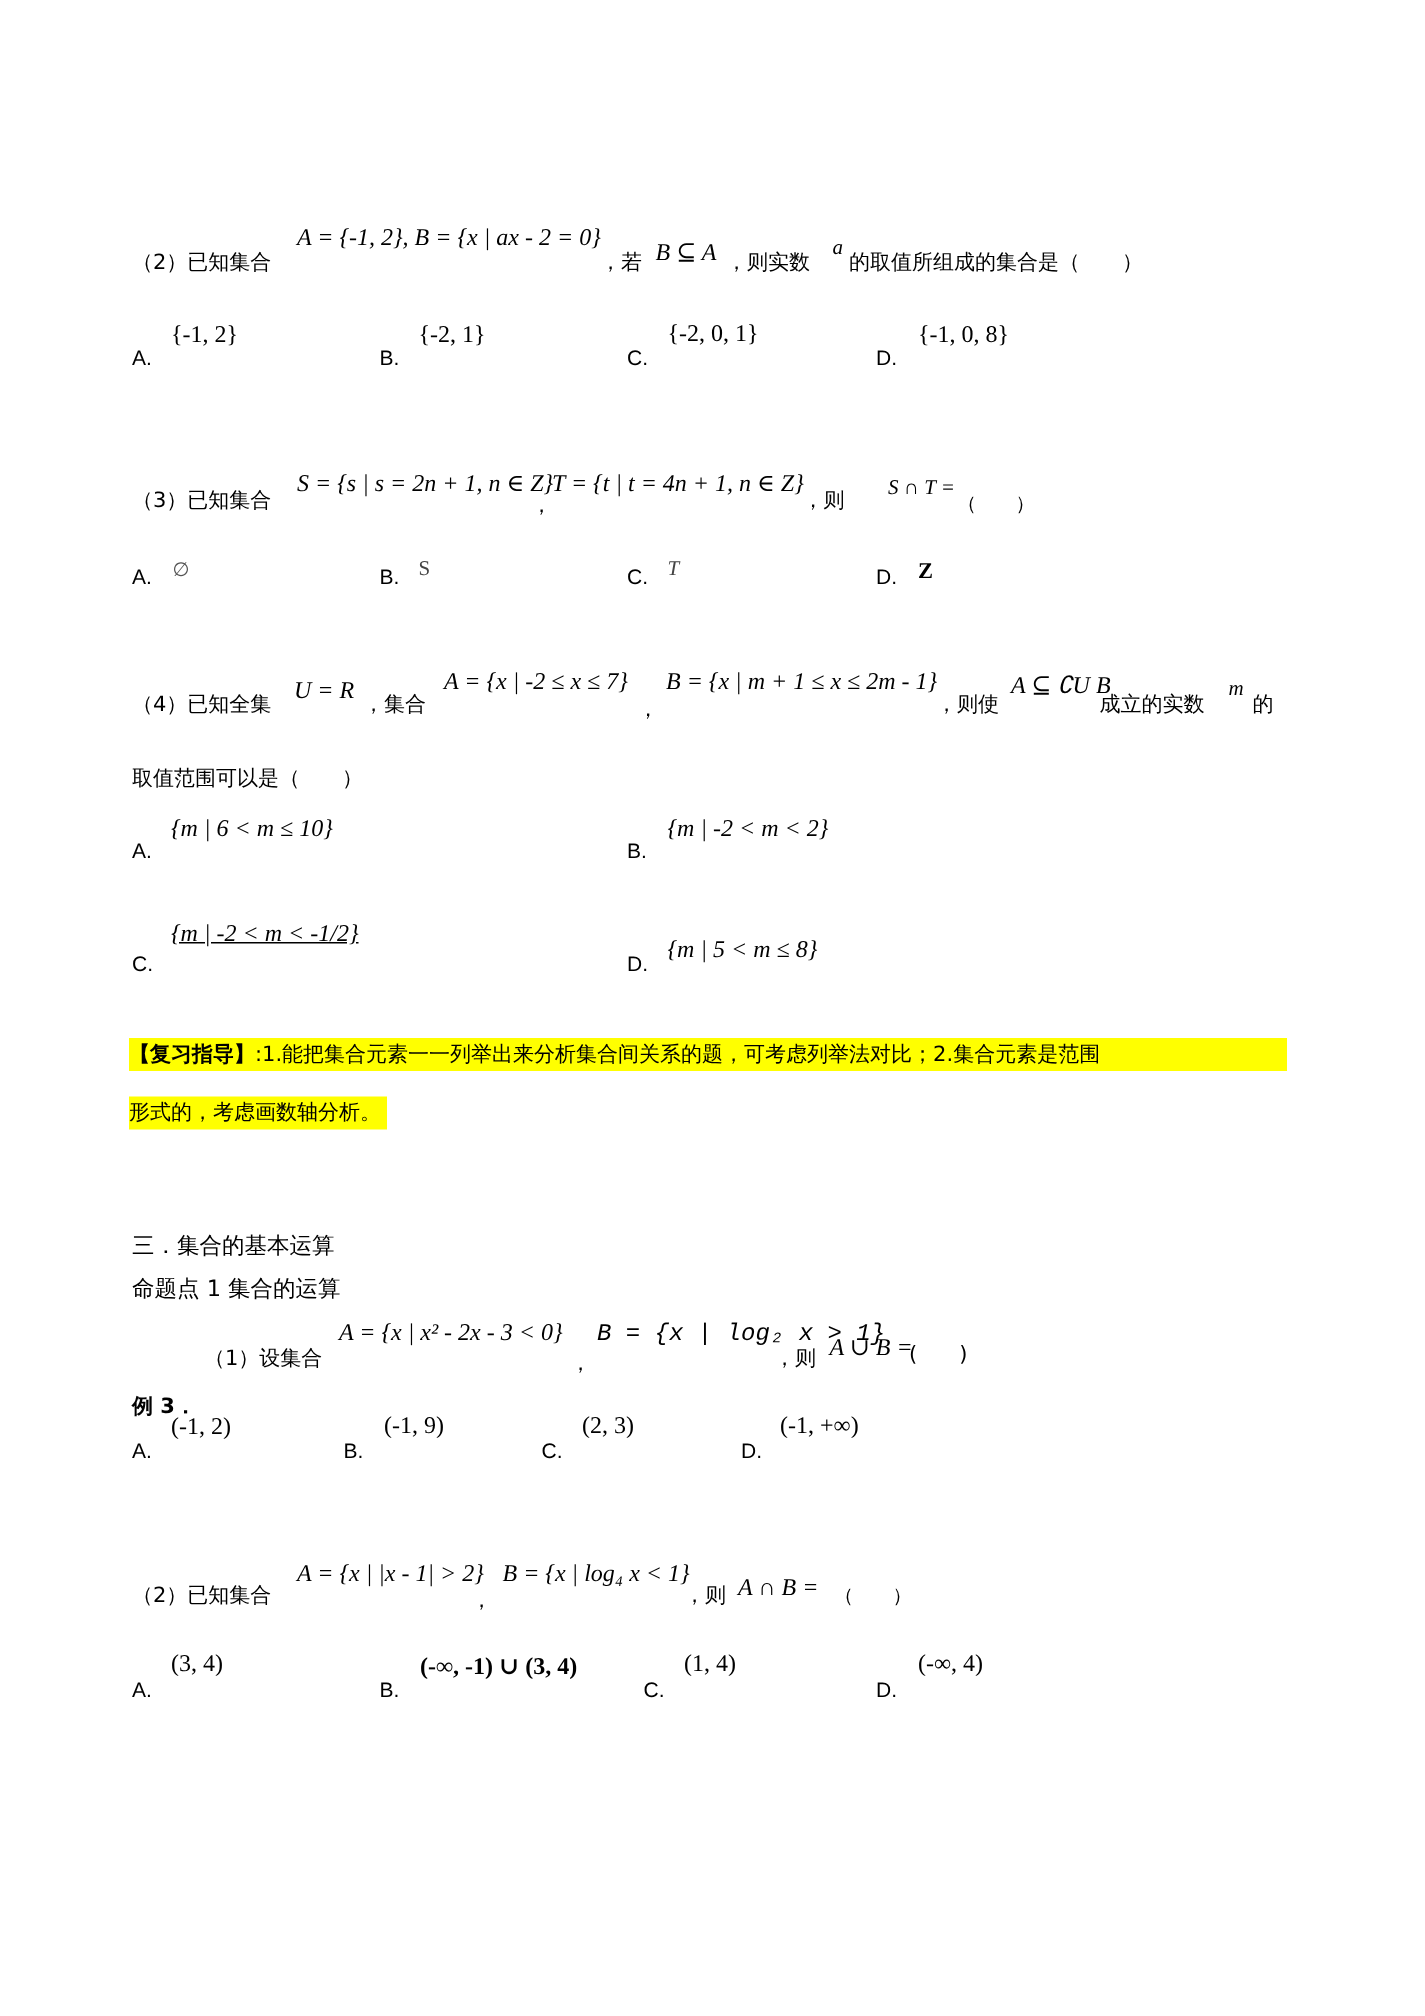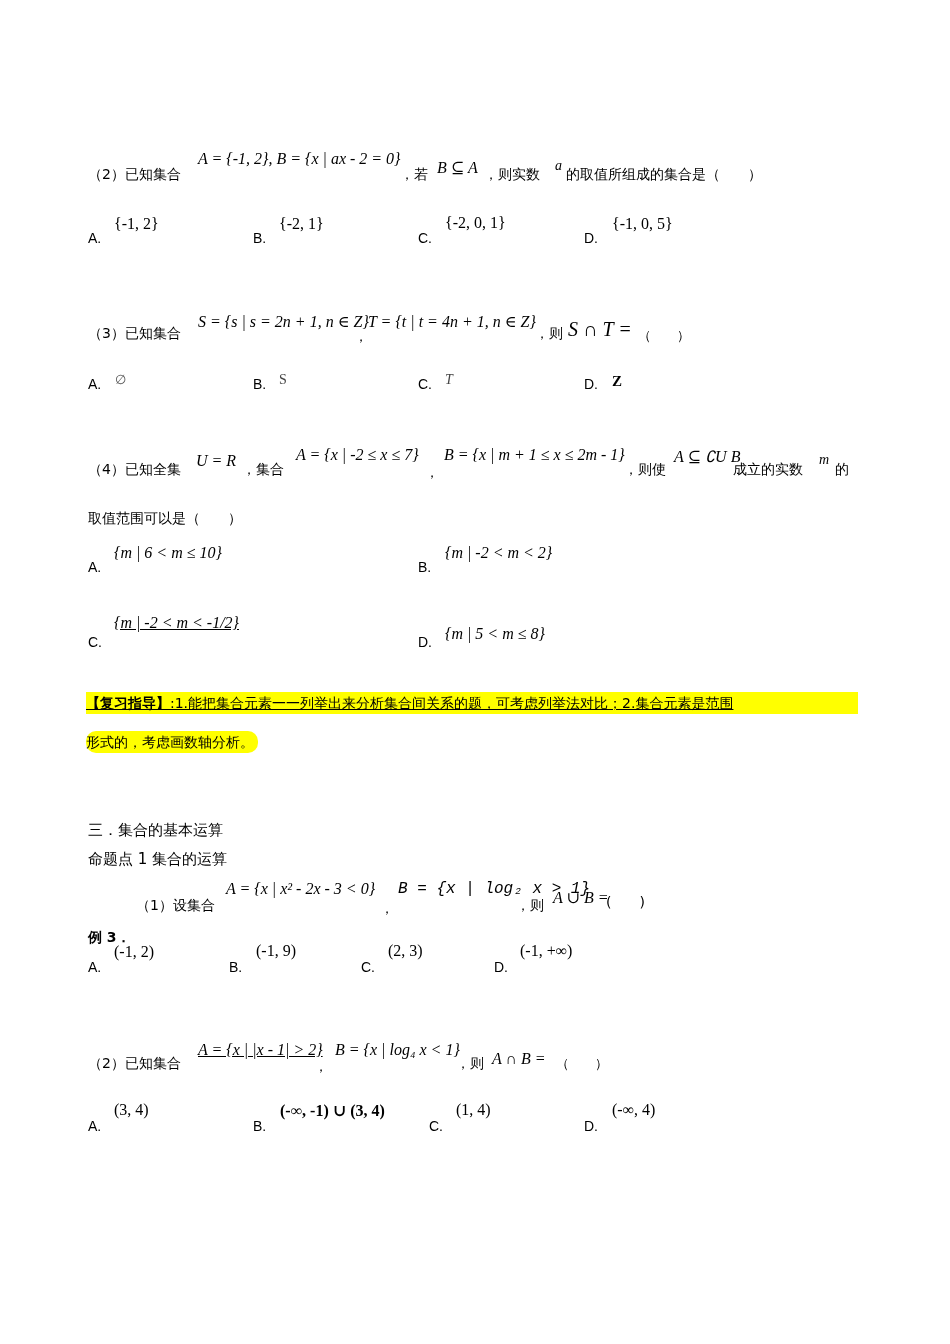--- a/index.html
+++ b/index.html
@@ -26,30 +26,30 @@
   <span class="abs m" style="left:555px;top:158px;font-size:14px;">a</span>
   <span class="abs cn" style="left:566px;top:166px;">的取值所组成的集合是（　　）</span>
 
   <span class="abs lbl" style="left:88px;top:230px;">A.</span>
   <span class="abs mu" style="left:114px;top:215px;">{-1, 2}</span>
   <span class="abs lbl" style="left:253px;top:230px;">B.</span>
   <span class="abs mu" style="left:279px;top:215px;">{-2, 1}</span>
   <span class="abs lbl" style="left:418px;top:230px;">C.</span>
   <span class="abs mu" style="left:445px;top:214px;">{-2, 0, 1}</span>
   <span class="abs lbl" style="left:584px;top:230px;">D.</span>
-  <span class="abs mu" style="left:612px;top:215px;">{-1, 0, 5}</span>
+  <span class="abs mu" style="left:612px;top:215px;">{-1, 0, 8}</span>
 </div>
 
 <div>
   <span class="abs cn" style="left:88px;top:325px;">（3）已知集合</span>
   <span class="abs m" style="left:198px;top:312px;">S = {s | s = 2n + 1, n ∈ Z}</span>
   <span class="abs cn" style="left:354px;top:328px;">，</span>
   <span class="abs m" style="left:368px;top:312px;">T = {t | t = 4n + 1, n ∈ Z}</span>
   <span class="abs cn" style="left:535px;top:325px;">，则</span>
-  <span class="abs m" style="left:568px;top:318px;font-size:20px;">S ∩ T =</span>
+  <span class="abs m" style="left:592px;top:318px;font-size:14px;">S ∩ T =</span>
   <span class="abs cn" style="left:638px;top:327px;font-size:13px;">（　　）</span>
 
   <span class="abs lbl" style="left:88px;top:376px;">A.</span>
   <span class="abs mu" style="left:115px;top:372px;font-size:13px;color:#555;">∅</span>
   <span class="abs lbl" style="left:253px;top:376px;">B.</span>
   <span class="abs mu" style="left:279px;top:372px;font-size:14px;color:#444;">S</span>
   <span class="abs lbl" style="left:418px;top:376px;">C.</span>
   <span class="abs m" style="left:445px;top:372px;font-size:14px;color:#444;">T</span>
   <span class="abs lbl" style="left:584px;top:376px;">D.</span>
   <span class="abs mu b" style="left:612px;top:373px;font-size:15px;">Z</span>
@@ -73,24 +73,24 @@
   <span class="abs m" style="left:114px;top:544px;">{m | 6 &lt; m ≤ 10}</span>
   <span class="abs lbl" style="left:418px;top:559px;">B.</span>
   <span class="abs m" style="left:445px;top:544px;">{m | -2 &lt; m &lt; 2}</span>
   <span class="abs lbl" style="left:88px;top:634px;">C.</span>
   <span class="abs m" style="left:114px;top:614px;text-decoration:underline;">{m | -2 &lt; m &lt; -1/2}</span>
   <span class="abs lbl" style="left:418px;top:634px;">D.</span>
   <span class="abs m" style="left:445px;top:625px;">{m | 5 &lt; m ≤ 8}</span>
 </div>
 
 <div>
-  <div class="abs cn hl" style="left:86px;top:692px;width:772px;height:22px;line-height:22px;text-decoration:underline;">
+  <div class="abs cn hl" style="left:86px;top:692px;width:772px;height:22px;line-height:22px;">
     <span class="b">【复习指导】</span><span>:1.能把集合元素一一列举出来分析集合间关系的题，可考虑列举法对比；2.集合元素是范围</span>
   </div>
-  <div class="abs cn hl" style="left:86px;top:731px;height:22px;line-height:22px;padding-right:4px;border-radius:10px;">
+  <div class="abs cn hl" style="left:86px;top:731px;height:22px;line-height:22px;padding-right:4px;">
     <span>形式的，考虑画数轴分析。</span>
   </div>
 </div>
 
 <div>
   <span class="abs sec" style="left:88px;top:821px;">三．集合的基本运算</span>
   <span class="abs sec" style="left:88px;top:850px;">命题点 1 集合的运算</span>
 </div>
 
 <div>
@@ -108,21 +108,21 @@
   <span class="abs lbl" style="left:229px;top:959px;">B.</span>
   <span class="abs mu" style="left:256px;top:942px;">(-1, 9)</span>
   <span class="abs lbl" style="left:361px;top:959px;">C.</span>
   <span class="abs mu" style="left:388px;top:942px;">(2, 3)</span>
   <span class="abs lbl" style="left:494px;top:959px;">D.</span>
   <span class="abs mu" style="left:520px;top:942px;">(-1, +∞)</span>
 </div>
 
 <div>
   <span class="abs cn" style="left:88px;top:1055px;">（2）已知集合</span>
-  <span class="abs m" style="left:198px;top:1041px;text-decoration:underline;">A = {x | |x - 1| &gt; 2}</span>
+  <span class="abs m" style="left:198px;top:1041px;">A = {x | |x - 1| &gt; 2}</span>
   <span class="abs cn" style="left:314px;top:1058px;">，</span>
   <span class="abs m" style="left:335px;top:1041px;">B = {x | log₄ x &lt; 1}</span>
   <span class="abs cn" style="left:456px;top:1055px;">，则</span>
   <span class="abs m" style="left:492px;top:1050px;">A ∩ B =</span>
   <span class="abs cn" style="left:556px;top:1055px;font-size:13px;">（　　）</span>
 
   <span class="abs lbl" style="left:88px;top:1118px;">A.</span>
   <span class="abs mu" style="left:114px;top:1101px;">(3, 4)</span>
   <span class="abs lbl" style="left:253px;top:1118px;">B.</span>
   <span class="abs mu b" style="left:280px;top:1101px;">(-∞, -1) ∪ (3, 4)</span>

